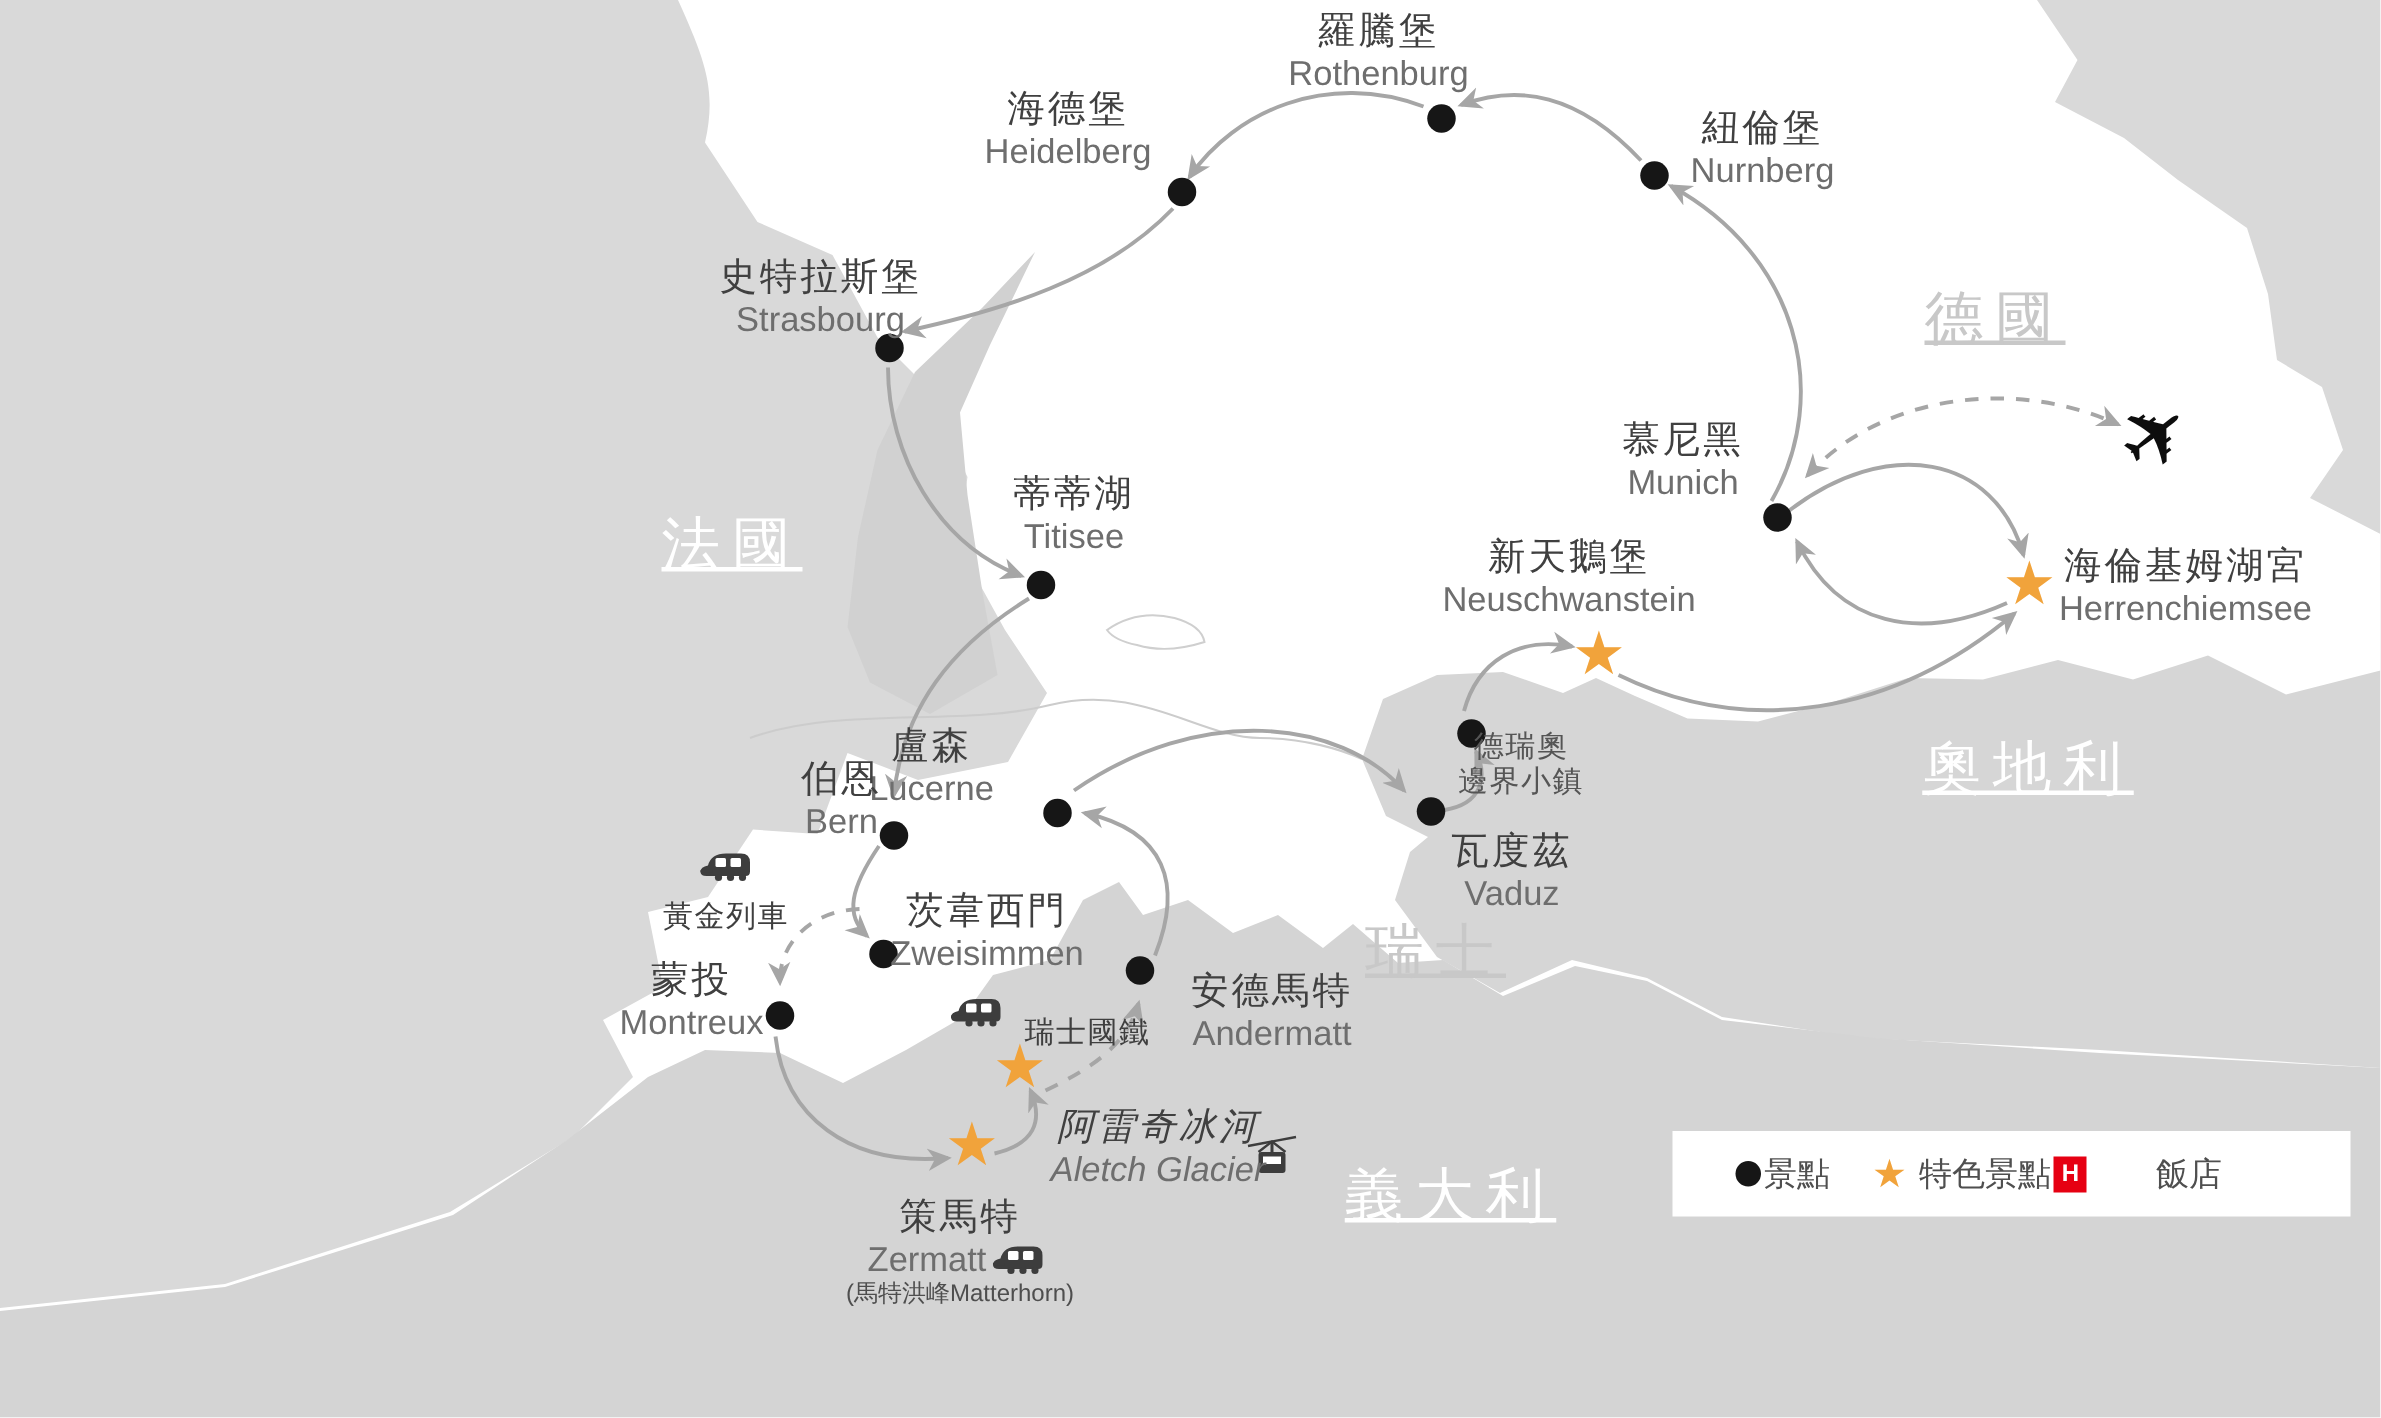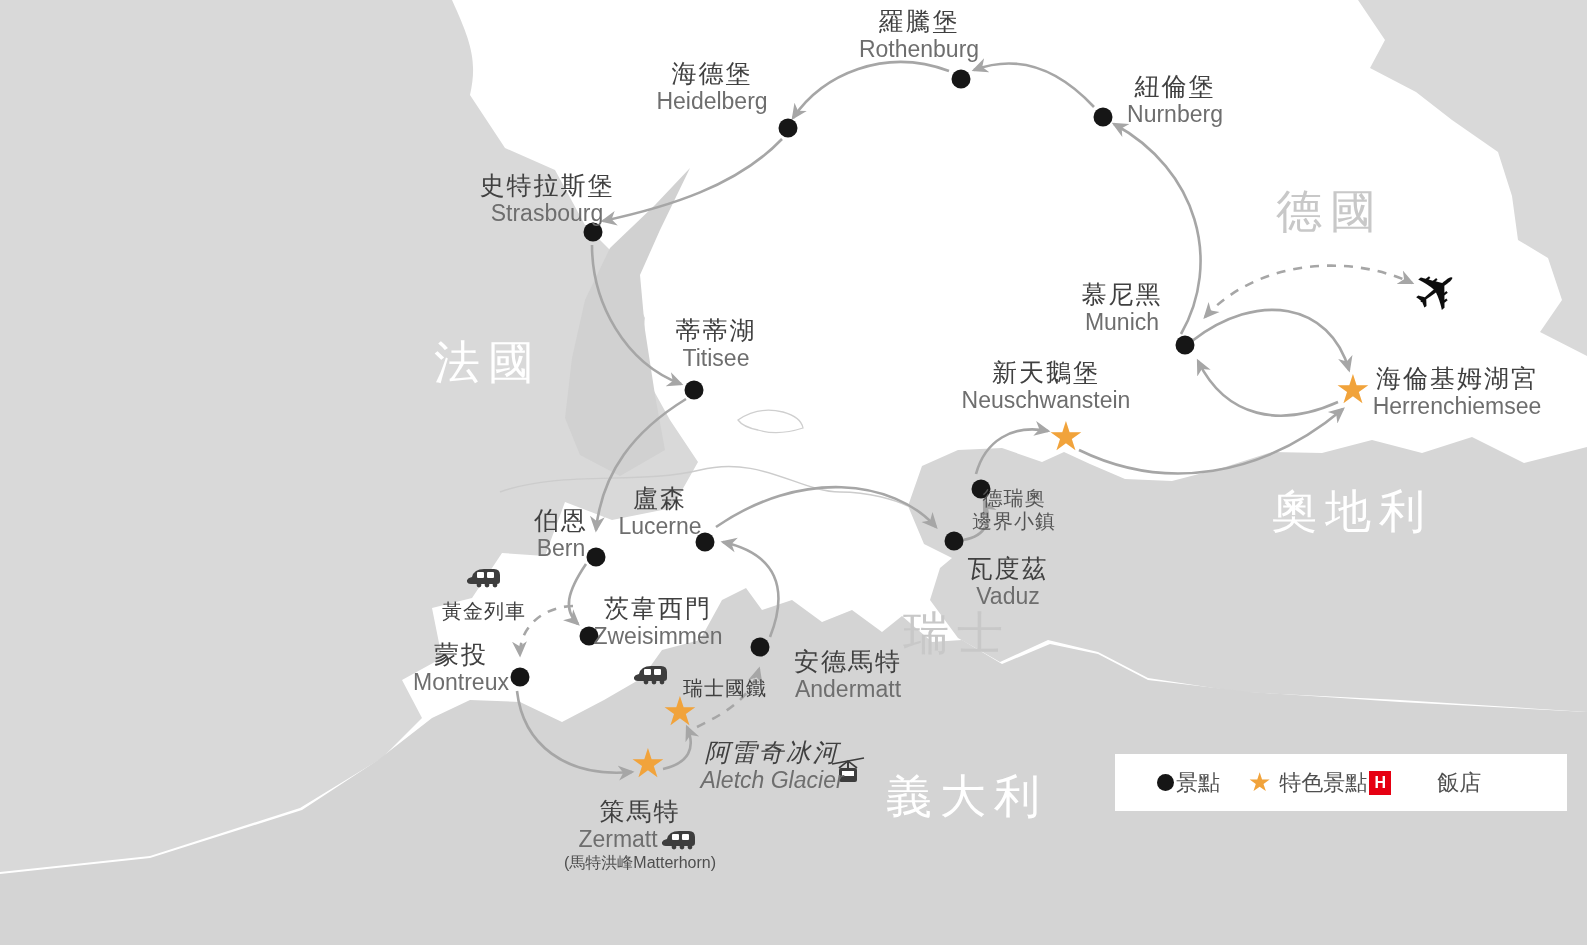--- a/index.html
+++ b/index.html
@@ -6,22 +6,22 @@
   #stage{position:relative;width:1587px;height:945px;overflow:hidden;background:#ffffff;
          font-family:"Liberation Sans","DejaVu Sans",sans-serif;}
   #map{position:absolute;left:0;top:0;}
   .city-label{position:absolute;transform:translate(-50%,-50%);text-align:center;white-space:nowrap;pointer-events:none;}
   .city-label .zh{font-size:25px;color:#404040;letter-spacing:2px;line-height:29px;}
   .city-label .en{font-size:23px;color:#6e6e6e;line-height:26px;}
   .city-label .sub{font-size:16px;color:#4e4e4e;line-height:20px;}
   .city-label.small .zh{font-size:20px;letter-spacing:1px;line-height:23px;color:#555;}
   .note-label{position:absolute;transform:translate(-50%,-50%);font-size:20px;color:#3f3f3f;
               letter-spacing:1px;white-space:nowrap;pointer-events:none;}
-  .country-label{position:absolute;transform:translate(-50%,-50%);font-size:46px;letter-spacing:8px;
-                 white-space:nowrap;pointer-events:none;}
+  .country-label{position:absolute;transform:translate(-50%,-50%);font-size:39px;letter-spacing:8px;
+                 white-space:nowrap;pointer-events:none;text-decoration:underline;}
   .country-label.on-grey{color:#ffffff;}
   .country-label.on-white{color:#c8c8c8;}
   .dot-marker{position:absolute;width:19px;height:19px;border-radius:50%;background:#161616;
               transform:translate(-50%,-50%);}
   .star-marker{position:absolute;transform:translate(-50%,-54%);font-size:40px;color:#f1a33b;
                line-height:40px;pointer-events:none;}
   .plane-icon{position:absolute;transform:translate(-50%,-50%) rotate(-38deg);font-size:56px;color:#0d0d0d;
               line-height:56px;}
   #legend{position:absolute;background:#ffffff;display:flex;align-items:center;font-size:22px;color:#4f4f4f;}
   #legend .lg-title{margin-left:30px;letter-spacing:2px;}
@@ -153,21 +153,21 @@
       <div class="city-label small" style="left: 1014px; top: 510px;">
         <div class="zh">德瑞奧</div>
         <div class="zh">邊界小鎮</div>
       </div>
       <div class="dot-marker" style="left: 954px; top: 541px;"></div>
       <div class="city-label" style="left: 1008px; top: 581px;">
         <div class="zh">瓦度茲</div>
         <div class="en">Vaduz</div>
       </div>
       <div class="dot-marker" style="left: 705px; top: 542px;"></div>
-      <div class="city-label" style="left: 660px; top: 511px;">
+      <div class="city-label" style="left: 621px; top: 511px;">
         <div class="zh">盧森</div>
         <div class="en">Lucerne</div>
       </div>
       <div class="dot-marker" style="left: 596px; top: 557px;"></div>
       <div class="city-label" style="left: 561px; top: 533px;">
         <div class="zh">伯恩</div>
         <div class="en">Bern</div>
       </div>
       <div class="dot-marker" style="left: 589px; top: 636px;"></div>
       <div class="city-label" style="left: 658px; top: 621px;">

